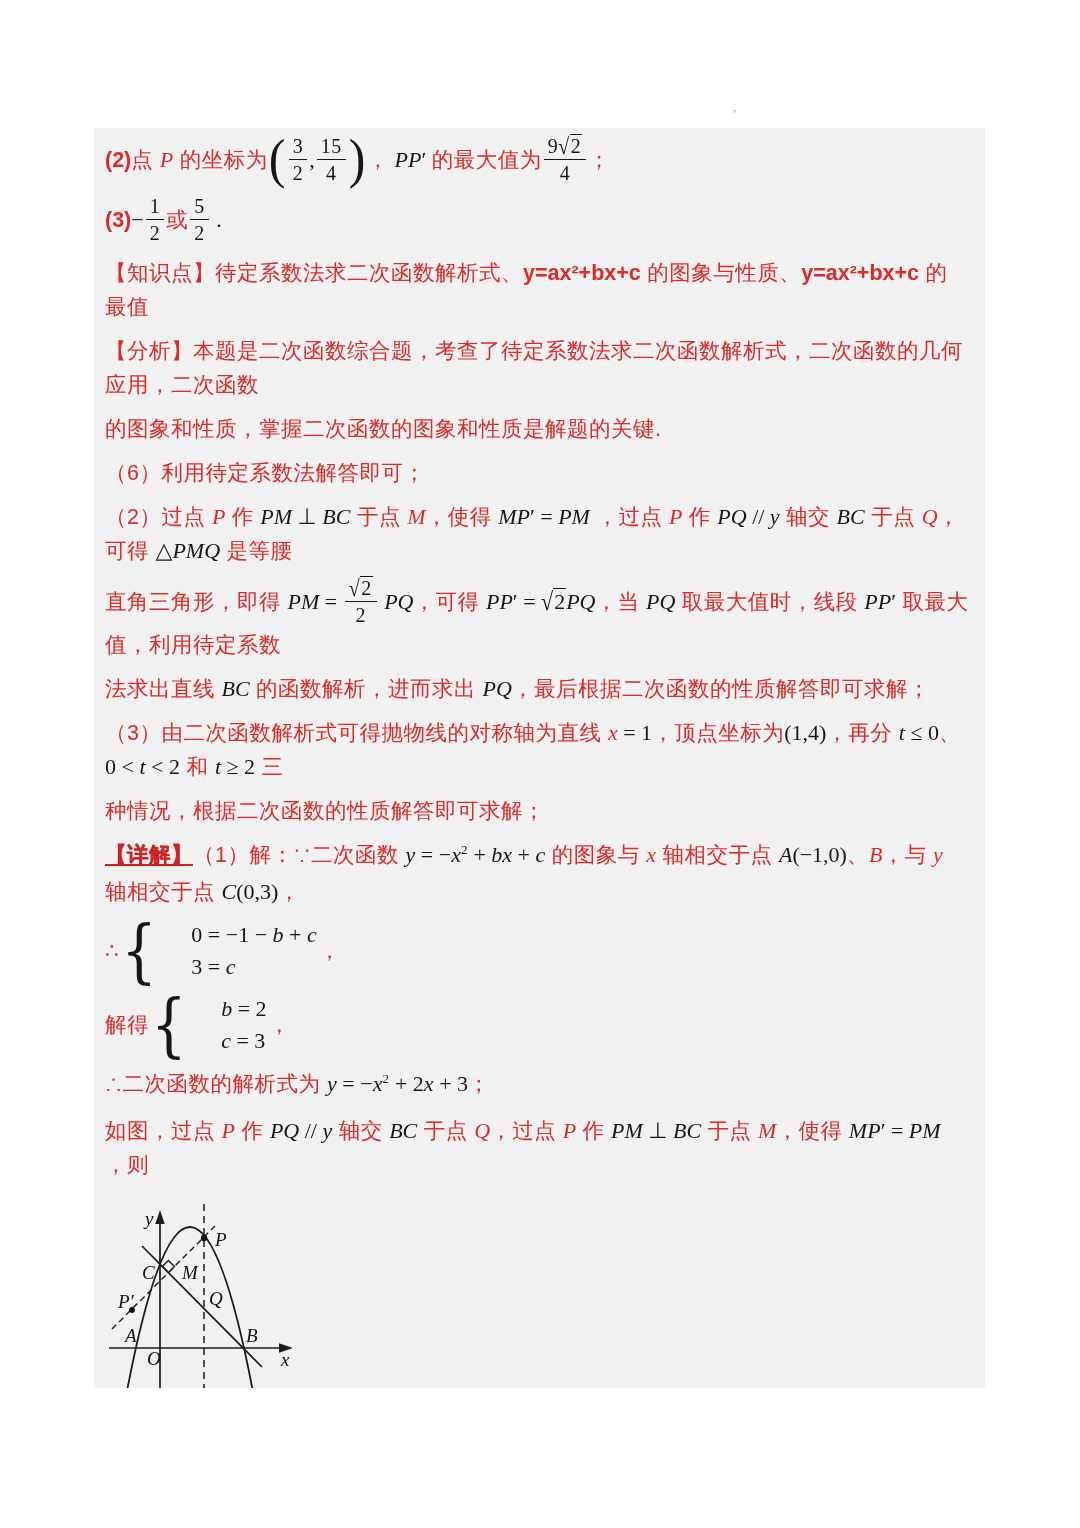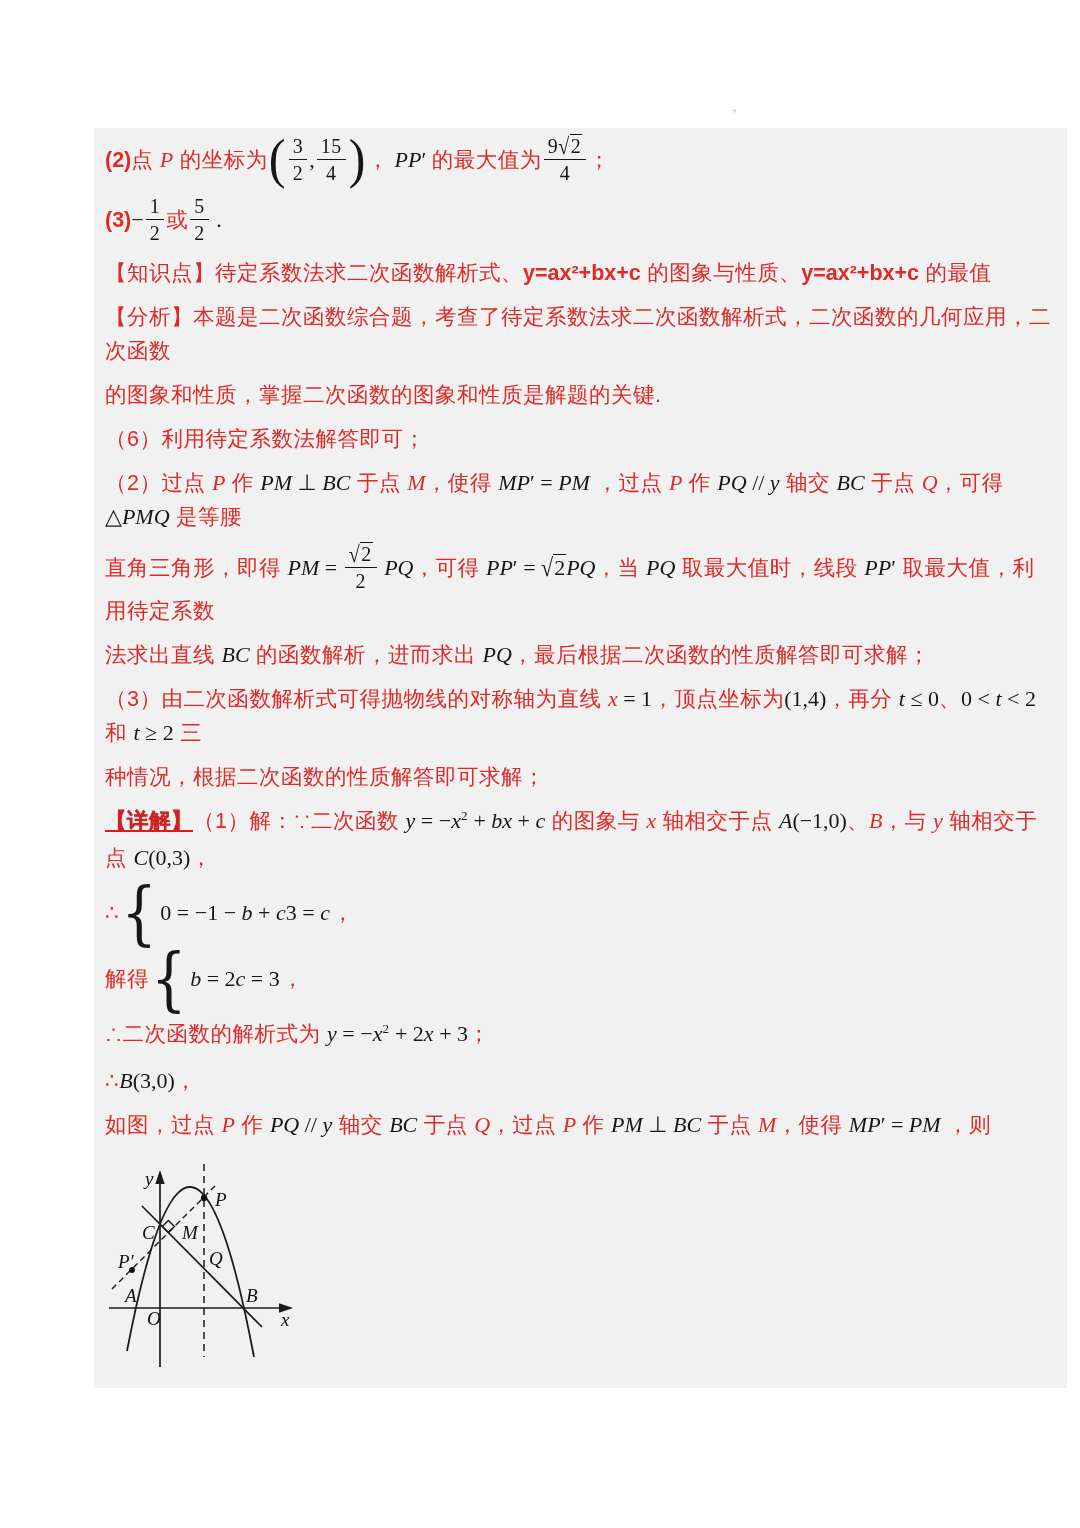--- a/index.html
+++ b/index.html
@@ -5,21 +5,21 @@
   html,body{margin:0;padding:0;}
   body{
     width:1080px;height:1528px;background:#ffffff;position:relative;
     font-family:"Liberation Sans",sans-serif;overflow:hidden;
   }
   .artifact{
     position:absolute;left:733px;top:106px;font-size:9px;color:#9a9a9a;
     letter-spacing:0;line-height:10px;
   }
   .panel{
-    position:absolute;left:94px;top:128px;width:973px;height:1260px;
+    position:absolute;left:94px;top:128px;width:891px;height:1260px;
     background:#f1f1f2;box-sizing:border-box;padding:8px 16px 12px 11px;
     overflow:hidden;
   }
   .line{
     font-size:21.5px;line-height:34px;color:#de2a28;margin:0 0 10px 0;
     letter-spacing:0.5px;
   }
   .sysline{display:flex;align-items:center;}
   
   .r{color:#de2a28;}
@@ -47,21 +47,21 @@
     font-family:"Liberation Serif",serif;color:#161616;font-size:50px;font-weight:300;
     display:inline-block;vertical-align:middle;line-height:0.9;transform:scaleY(1.08);
     position:relative;top:-2px;margin:0 1px;
   }
   
   .sys{display:inline-flex;align-items:center;vertical-align:middle;margin:0 2px;}
   .lbrace{
     font-family:"DejaVu Serif",serif;color:#161616;font-size:56px;font-weight:200;
     line-height:1;display:inline-block;transform:scaleY(1.25);margin-right:3px;
   }
-  .scol{display:inline-flex;flex-direction:row;}
+  .scol{display:inline-flex;flex-direction:column;margin-left:31px;}
   .srow{line-height:31px;white-space:nowrap;}
   
   .fig{margin:12px 0 0 -8px;}
   .fig svg{display:block;}
   .figlabel{
     font-family:"Liberation Serif",serif;font-style:italic;font-size:19px;fill:#101010;
   }
 </style>
 </head>
 <body>
@@ -98,21 +98,20 @@
         <span class="sys">
           <span class="lbrace">{</span>
           <span class="scol">
             <span class="srow"><span class="m"><i>b</i> = 2</span></span>
             <span class="srow"><span class="m"><i>c</i> = 3</span></span>
           </span>
         </span>
         <span class="r">，</span>
       </div>
       <div class="line"><span class="r">∴二次函数的解析式为 </span><span class="m"><i>y</i> = −<i>x</i></span><span class="msup">2</span><span class="m"> + 2<i>x</i> + 3</span><span class="r">；</span></div>
-      <div class="line"><span class="r">∴</span><span class="m"><i>B</i>(3,0)</span><span class="r">，</span></div>
       <div class="line"><span class="r">如图，过点 </span><span class="rm">P</span><span class="r"> 作 </span><span class="m"><i>PQ</i> // <i>y</i></span><span class="r"> 轴交 </span><span class="m"><i>BC</i></span><span class="r"> 于点 </span><span class="rm">Q</span><span class="r">，过点 </span><span class="rm">P</span><span class="r"> 作 </span><span class="m"><i>PM</i> ⊥ <i>BC</i></span><span class="r"> 于点 </span><span class="rm">M</span><span class="r">，使得 </span><span class="m"><i>MP</i>′ = <i>PM</i></span><span class="r"> ，则</span></div>
     </div>
 
   <div class="fig">
     <svg width="212" height="220" viewBox="0 0 212 220">
 
       <line x1="63" y1="213" x2="63" y2="28" stroke="#1b1b1b" stroke-width="1.7"></line>
       <polygon points="63,16 58.3,30 67.7,30" fill="#1b1b1b"></polygon>
       <line x1="12" y1="154" x2="184" y2="154" stroke="#1b1b1b" stroke-width="1.7"></line>
       <polygon points="196,154 182,149.3 182,158.7" fill="#1b1b1b"></polygon>

